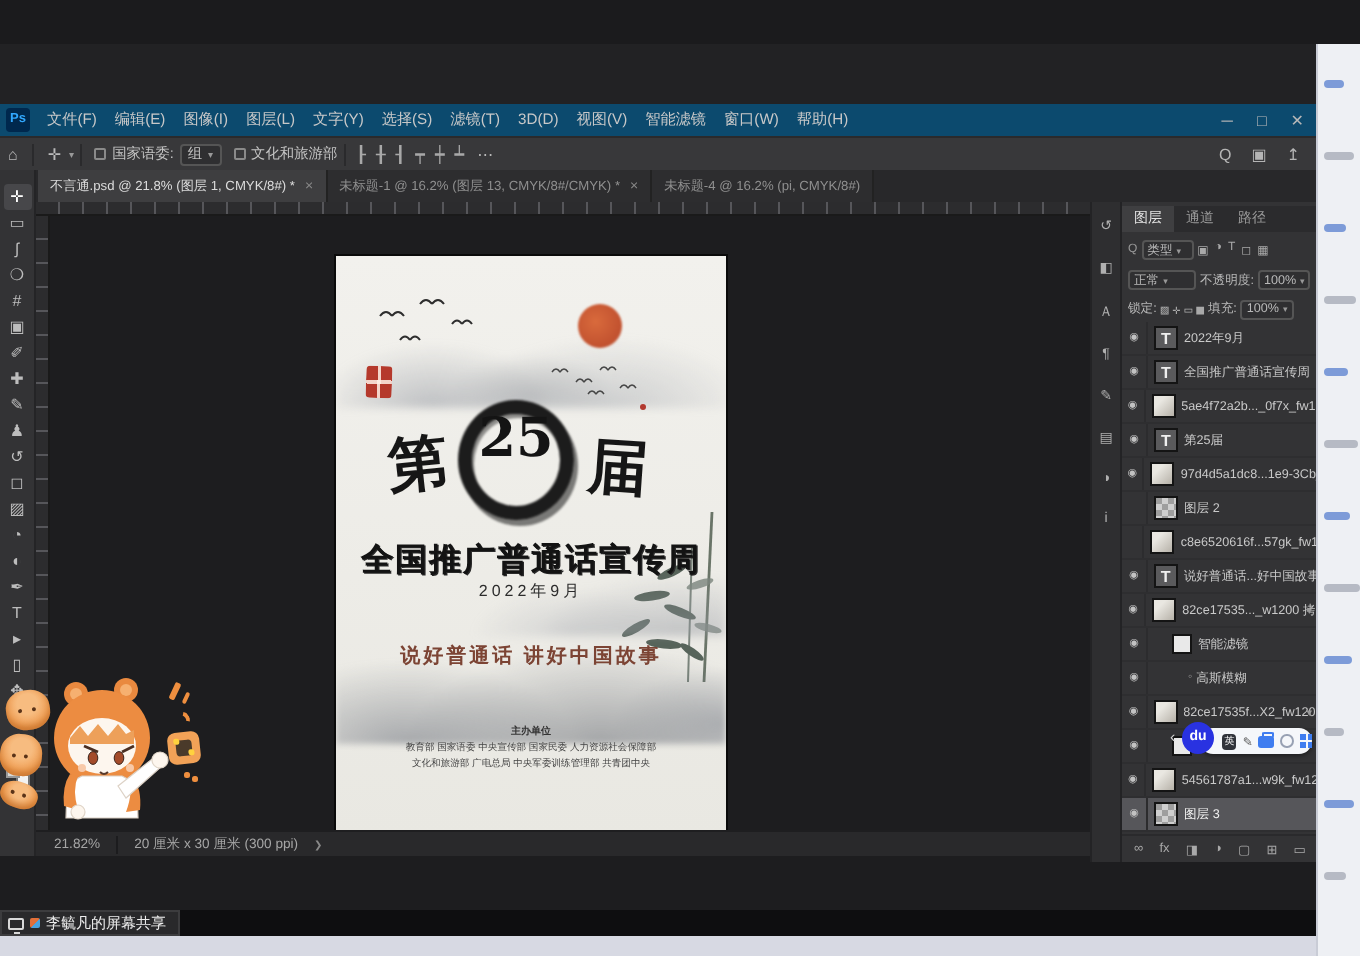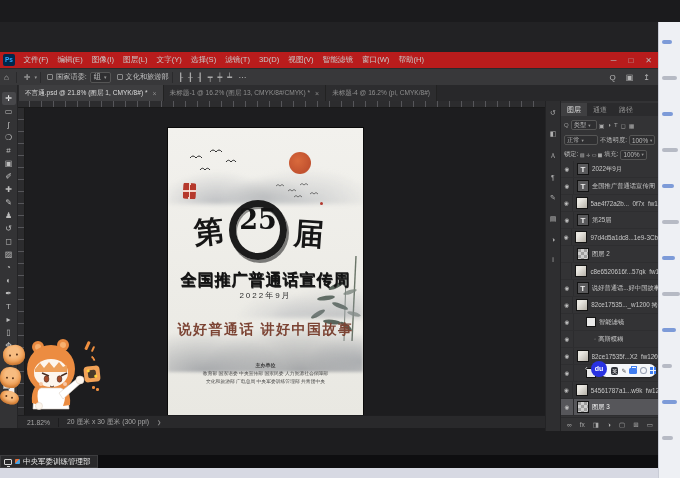--- a/index.html
+++ b/index.html
@@ -17,21 +17,21 @@
   .mon-ico::after{content:"";position:absolute;left:2px;top:6px;width:3px;height:1px;background:#d8d8d8}
   .pen-ico{width:5px;height:5px;background:linear-gradient(135deg,#e2703a 50%,#4aa3e0 50%);border-radius:1px}
   .bottom-strip{left:0;top:468px;width:658px;height:10px;background:#d7d9e3}
 
   
   .right-strip{left:658px;top:22px;width:22px;height:456px;background:#eef0f4;border-left:1px solid #c9ccd6;overflow:hidden}
   .frag{position:absolute;left:3px;height:4px;border-radius:2px}
 
   
   .ps-bg{left:0;top:22px;width:658px;height:433px;background:#222224}
-  .menu-bar{left:0;top:52px;width:658px;height:16px;background:#b91c1c;display:flex;align-items:center}
+  .menu-bar{left:0;top:52px;width:658px;height:16px;background:#0c4a6e;display:flex;align-items:center}
   .ps-logo{width:12px;height:12px;margin:0 4px 0 3px;background:#00284d;border-radius:2px;color:#31a8ff;font-size:6.5px;font-weight:bold;text-align:center;line-height:12px}
   .menu-item{font-size:7.6px;color:#c8c8c8;padding:0 4.5px;white-space:nowrap}
   .win-controls{position:absolute;right:6px;top:0;height:16px;display:flex;gap:12px;align-items:center}
   .win-controls span{font-size:8px;color:#b8b8b8}
 
   .options-bar{left:0;top:68px;width:658px;height:17px;background:#38383a;border-top:1px solid #2a2a2c;display:flex;align-items:center;font-size:7.2px;color:#c4c4c4}
   .ob-ico{color:#b9b9b9;font-size:8px;padding:0 4px}
   .ob-sep{width:1px;height:11px;background:#2a2a2c;margin:0 3px}
   .ob-check{width:6px;height:6px;border:1px solid #8a8a8a;border-radius:1px;margin:0 3px}
   .ob-select{height:11px;border:1px solid #555;border-radius:2px;background:#2f2f31;padding:0 3px;display:flex;align-items:center;gap:3px;margin:0 3px}
@@ -79,21 +79,21 @@
   .seal{left:15px;top:55px;width:13px;height:16px;background:#b5392c;border-radius:2px;transform:rotate(2deg);
     background-image:linear-gradient(90deg,transparent 44%,rgba(255,240,230,.85) 44% 56%,transparent 56%),linear-gradient(0deg,transparent 44%,rgba(255,240,230,.85) 44% 56%,transparent 56%)}
   .enso{left:61px;top:72px;width:58px;height:60px;border:7px solid #1c1c1c;border-radius:50%;filter:blur(.4px);
     box-shadow:2px 3px 0 0 rgba(25,25,25,.55), inset 1px 2px 0 0 rgba(25,25,25,.45)}
   .t-num{left:61px;top:76px;width:58px;text-align:center;font-family:"DejaVu Serif",serif;font-weight:bold;font-size:27px;color:#141414}
   .t-pre{left:26px;top:84px;font-family:"DejaVu Serif",serif;font-weight:bold;font-size:30px;color:#161616;transform:rotate(-6deg)}
   .t-suf{left:126px;top:86px;font-family:"DejaVu Serif",serif;font-weight:bold;font-size:30px;color:#161616;transform:rotate(4deg)}
   .ink-dot{left:152px;top:74px;width:3px;height:3px;border-radius:50%;background:#b2392f}
   .main-line{left:0;top:142px;width:195px;text-align:center;font-family:"DejaVu Serif",serif;font-weight:900;font-size:16px;letter-spacing:1px;color:#131313;text-shadow:.6px .6px 0 #2a2a2a;white-space:nowrap}
   .date-line{left:0;top:162px;width:195px;text-align:center;font-size:8px;letter-spacing:2px;color:#2c2c2c}
-  .slogan{left:0;top:193px;width:195px;text-align:center;font-weight:bold;font-size:14px;letter-spacing:1.5px;color:#7c4434}
+  .slogan{left:0;top:193px;width:195px;text-align:center;font-weight:bold;font-size:10px;letter-spacing:1.5px;color:#7c4434}
   .host-label{left:0;top:234px;width:195px;text-align:center;font-size:5px;font-weight:bold;color:#333}
   .host-1{left:0;top:242px;width:195px;text-align:center;font-size:4.8px;color:#444;white-space:nowrap}
   .host-2{left:0;top:249.5px;width:195px;text-align:center;font-size:4.8px;color:#444;white-space:nowrap}
 
   
   .panel-strip{left:545px;top:101px;width:15px;height:330px;background:#2e2e30;border-left:1px solid #232325;display:flex;flex-direction:column;align-items:center;gap:13px;padding-top:8px}
   .panel-strip span{font-size:7px;color:#b0b0b0}
   .layers-panel{left:560px;top:101px;width:98px;height:330px;background:#333335;border-left:1px solid #232325;font-size:7px;color:#c6c6c6}
   .lp-tabs{position:absolute;left:0;top:2px;width:98px;height:13px;display:flex;background:#2b2b2d}
   .lp-tab{padding:0 6px;line-height:13px;font-size:7px;color:#9a9a9a}
@@ -526,17 +526,17 @@
       <div class="frag" style="top: 306px; width: 14px; background: rgb(125, 155, 216);"></div>
       <div class="frag" style="top: 342px; width: 10px; background: rgb(182, 186, 196);"></div>
       <div class="frag" style="top: 378px; width: 15px; background: rgb(125, 155, 216);"></div>
       <div class="frag" style="top: 414px; width: 11px; background: rgb(182, 186, 196);"></div>
     </div>
 
   <div class="abs share-bar"></div>
   <div class="abs share-badge">
     <span class="mon-ico"></span>
     <span class="pen-ico"></span>
-    <span class="txt">中央军委训练管理部</span>
+    <span class="txt">李毓凡的屏幕共享</span>
   </div>
   <div class="abs bottom-strip"></div>
 
 </div>
 
 </body></html>

